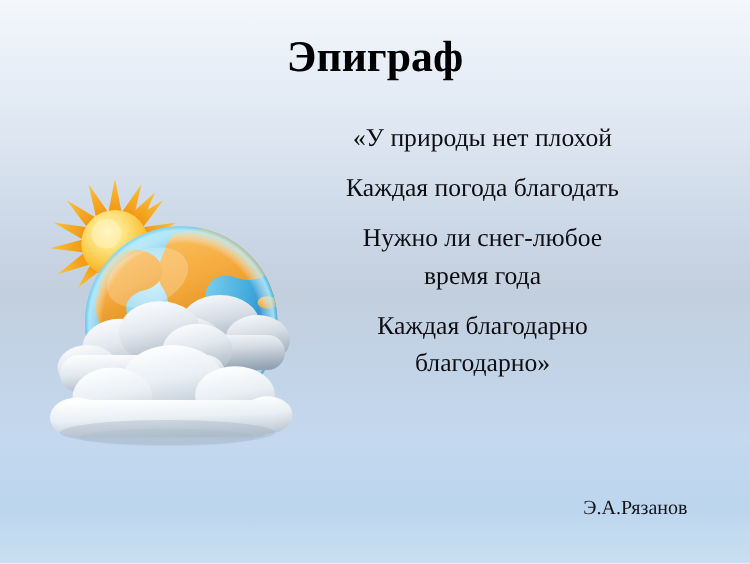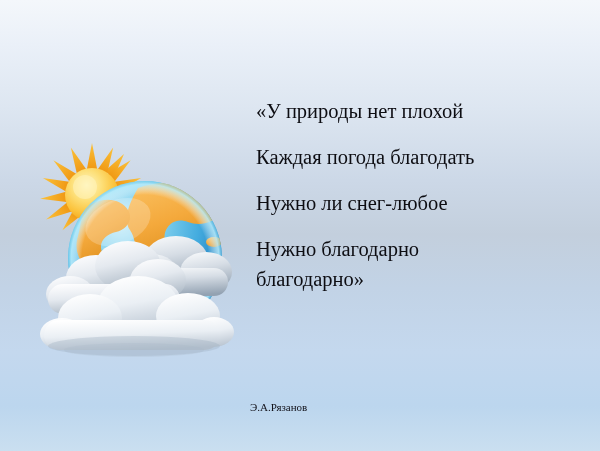--- a/index.html
+++ b/index.html
@@ -42,43 +42,44 @@
     font-weight: bold;
     font-size: 35px;
     line-height: 40px;
     color: #000000;
     letter-spacing: 0px;
   }
 
   
   #quote-block {
     position: absolute;
-    left: 256px;
+    left: 236px;
     top: 96px;
     width: 300px;
+    text-align: center;
     font-family: "Liberation Serif", serif;
     font-size: 20.5px;
     line-height: 30px;
     color: #0d0d12;
   }
   .quote-line {
     display: block;
   }
   .quote-line.gap {
-    margin-top: 16px;
+    margin-top: 10px;
   }
 
   #attribution {
     position: absolute;
     left: 250px;
     top: 396px;
     width: 300px;
-    text-align: left;
-    font-family: "Liberation Serif", serif;
-    font-size: 11px;
+    text-align: right;
+    font-family: "Liberation Serif", serif;
+    font-size: 16px;
     line-height: 22px;
     color: #14141c;
   }
 
   
   #weather-art {
     position: absolute;
     left: 18px;
     top: 138px;
     width: 225px;
@@ -221,24 +222,26 @@
           <ellipse cx="196" cy="194" rx="20" ry="15"></ellipse>
           <rect x="26" y="182" width="176" height="30" rx="15"></rect>
         </g>
 
         <ellipse cx="116" cy="208" rx="86" ry="10" fill="#9fb0c0" opacity="0.35"></ellipse>
         <ellipse cx="116" cy="212" rx="70" ry="7" fill="#a8b9c9" opacity="0.25"></ellipse>
       </g>
     </svg>
   </div>
 
+  <div id="slide-title">Эпиграф</div>
 
   <div id="quote-block">
     <span class="quote-line">«У природы нет плохой</span>
     <span class="quote-line gap">Каждая погода благодать</span>
     <span class="quote-line gap">Нужно ли снег-любое</span>
-    <span class="quote-line gap">Нужно благодарно</span>
+    <span class="quote-line">время года</span>
+    <span class="quote-line gap">Каждая благодарно</span>
     <span class="quote-line">благодарно»</span>
   </div>
 
   <div id="attribution">Э.А.Рязанов</div>
 
 </div>
 
 </body></html>

